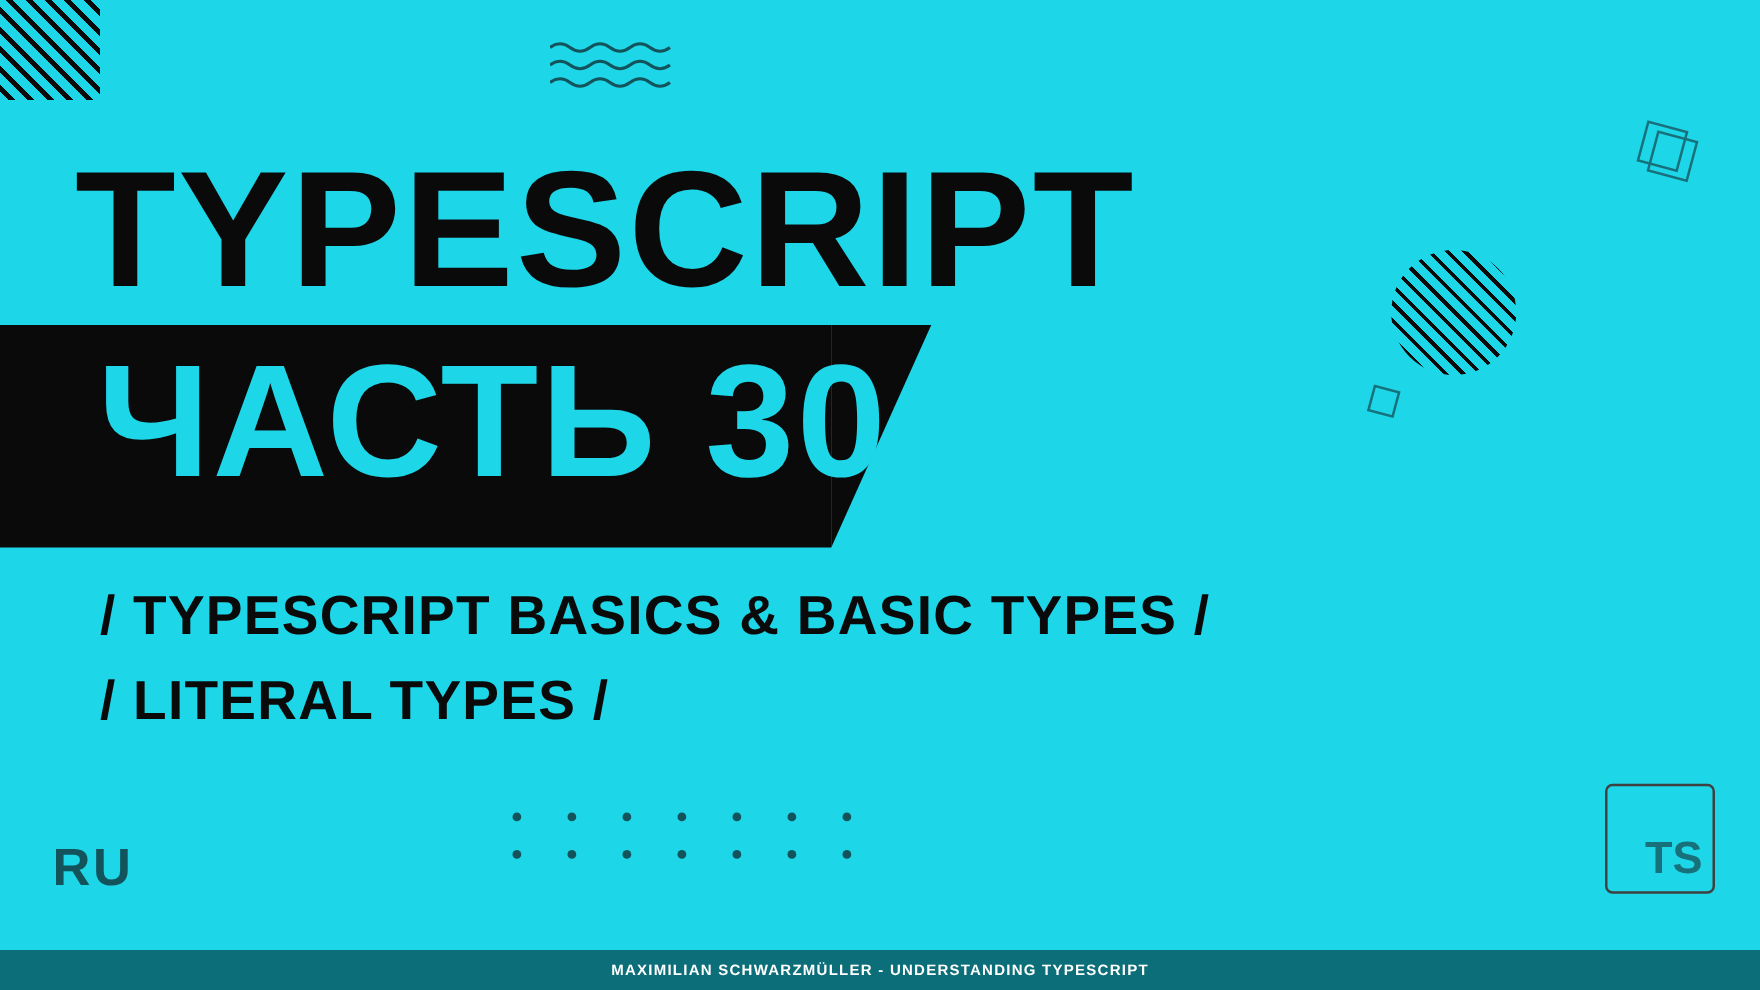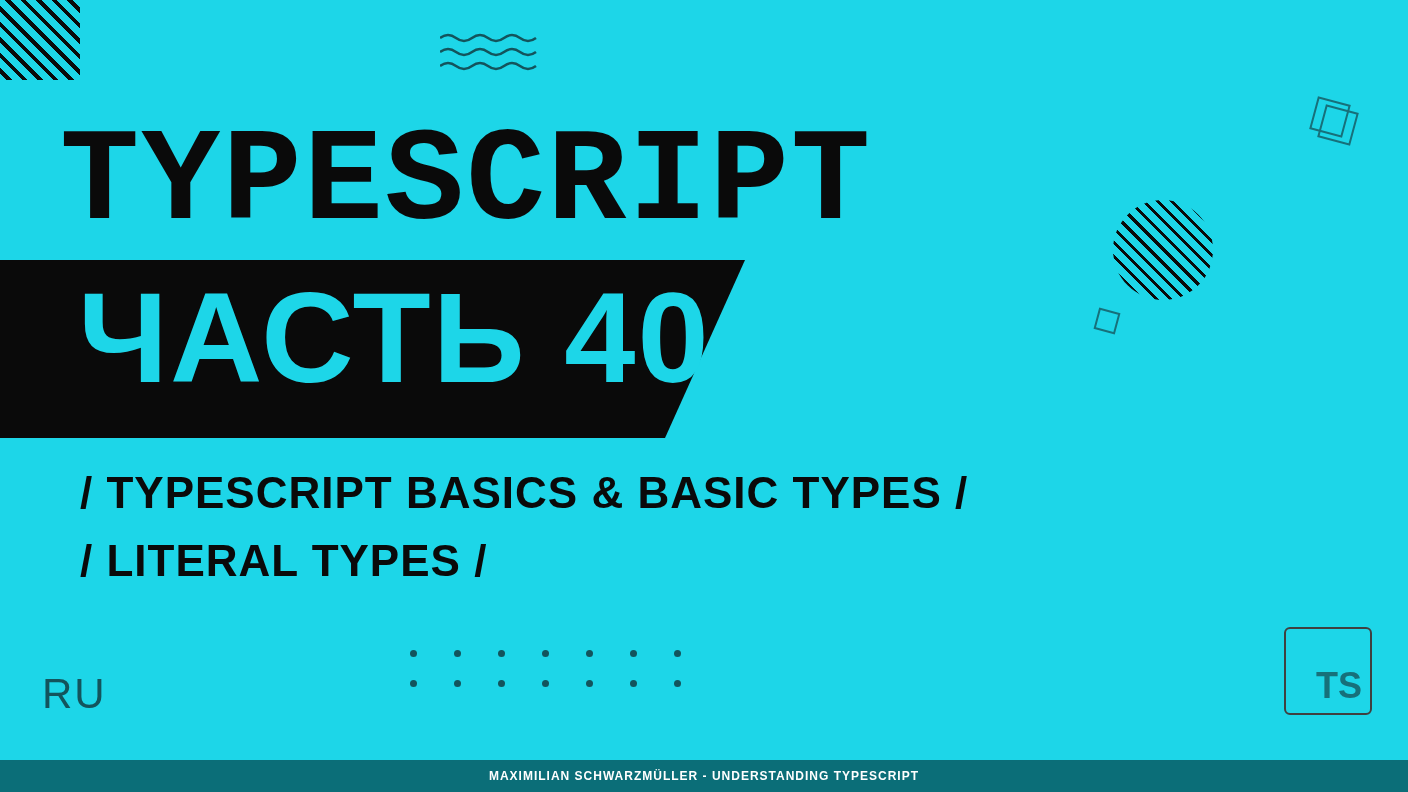--- a/index.html
+++ b/index.html
@@ -19,21 +19,21 @@
   overflow: hidden;
 }
 .title-main {
   position: absolute;
   left: 60px;
   top: 108px;
   font-size: 132px;
   font-weight: 900;
   color: #0a0a0a;
   letter-spacing: 2px;
-  font-family: Liberation Mono, monospace;
+  font-family: Liberation Sans, sans-serif;
 }
 .part-bar {
   position: absolute;
   left: 0;
   top: 260px;
   height: 178px;
   width: 665px;
   background: #0a0a0a;
 }
 .part-bar::after {
@@ -66,21 +66,21 @@
   letter-spacing: 1px;
   font-family: 'Arial Black', sans-serif;
 }
 .subtitle-1 { top: 468px; }
 .subtitle-2 { top: 536px; }
 .lang-label {
   position: absolute;
   left: 42px;
   bottom: 42px;
   font-size: 42px;
-  font-weight: 400;
+  font-weight: 700;
   color: #13545c;
   letter-spacing: 2px;
   font-family: 'Arial Black', sans-serif;
 }
 .footer-bar {
   position: absolute;
   bottom: 0;
   left: 0;
   width: 1408px;
   height: 32px;
@@ -206,21 +206,21 @@
 
   <div class="deco-lines-mr"></div>
 
   <div class="deco-square-mid">
     <div class="deco-square-small"></div>
   </div>
 
   <div class="title-main">TYPESCRIPT</div>
 
   <div class="part-bar"></div>
-  <div class="part-text">ЧАСТЬ 40</div>
+  <div class="part-text">ЧАСТЬ 30</div>
 
   <div class="subtitle subtitle-2">/ LITERAL TYPES /</div>
   <div class="subtitle subtitle-1">/ TYPESCRIPT BASICS &amp; BASIC TYPES /</div>
 
   <div class="lang-label">RU</div>
 
   <div class="deco-dots">
     <span></span>
       <span></span>
       <span></span>

